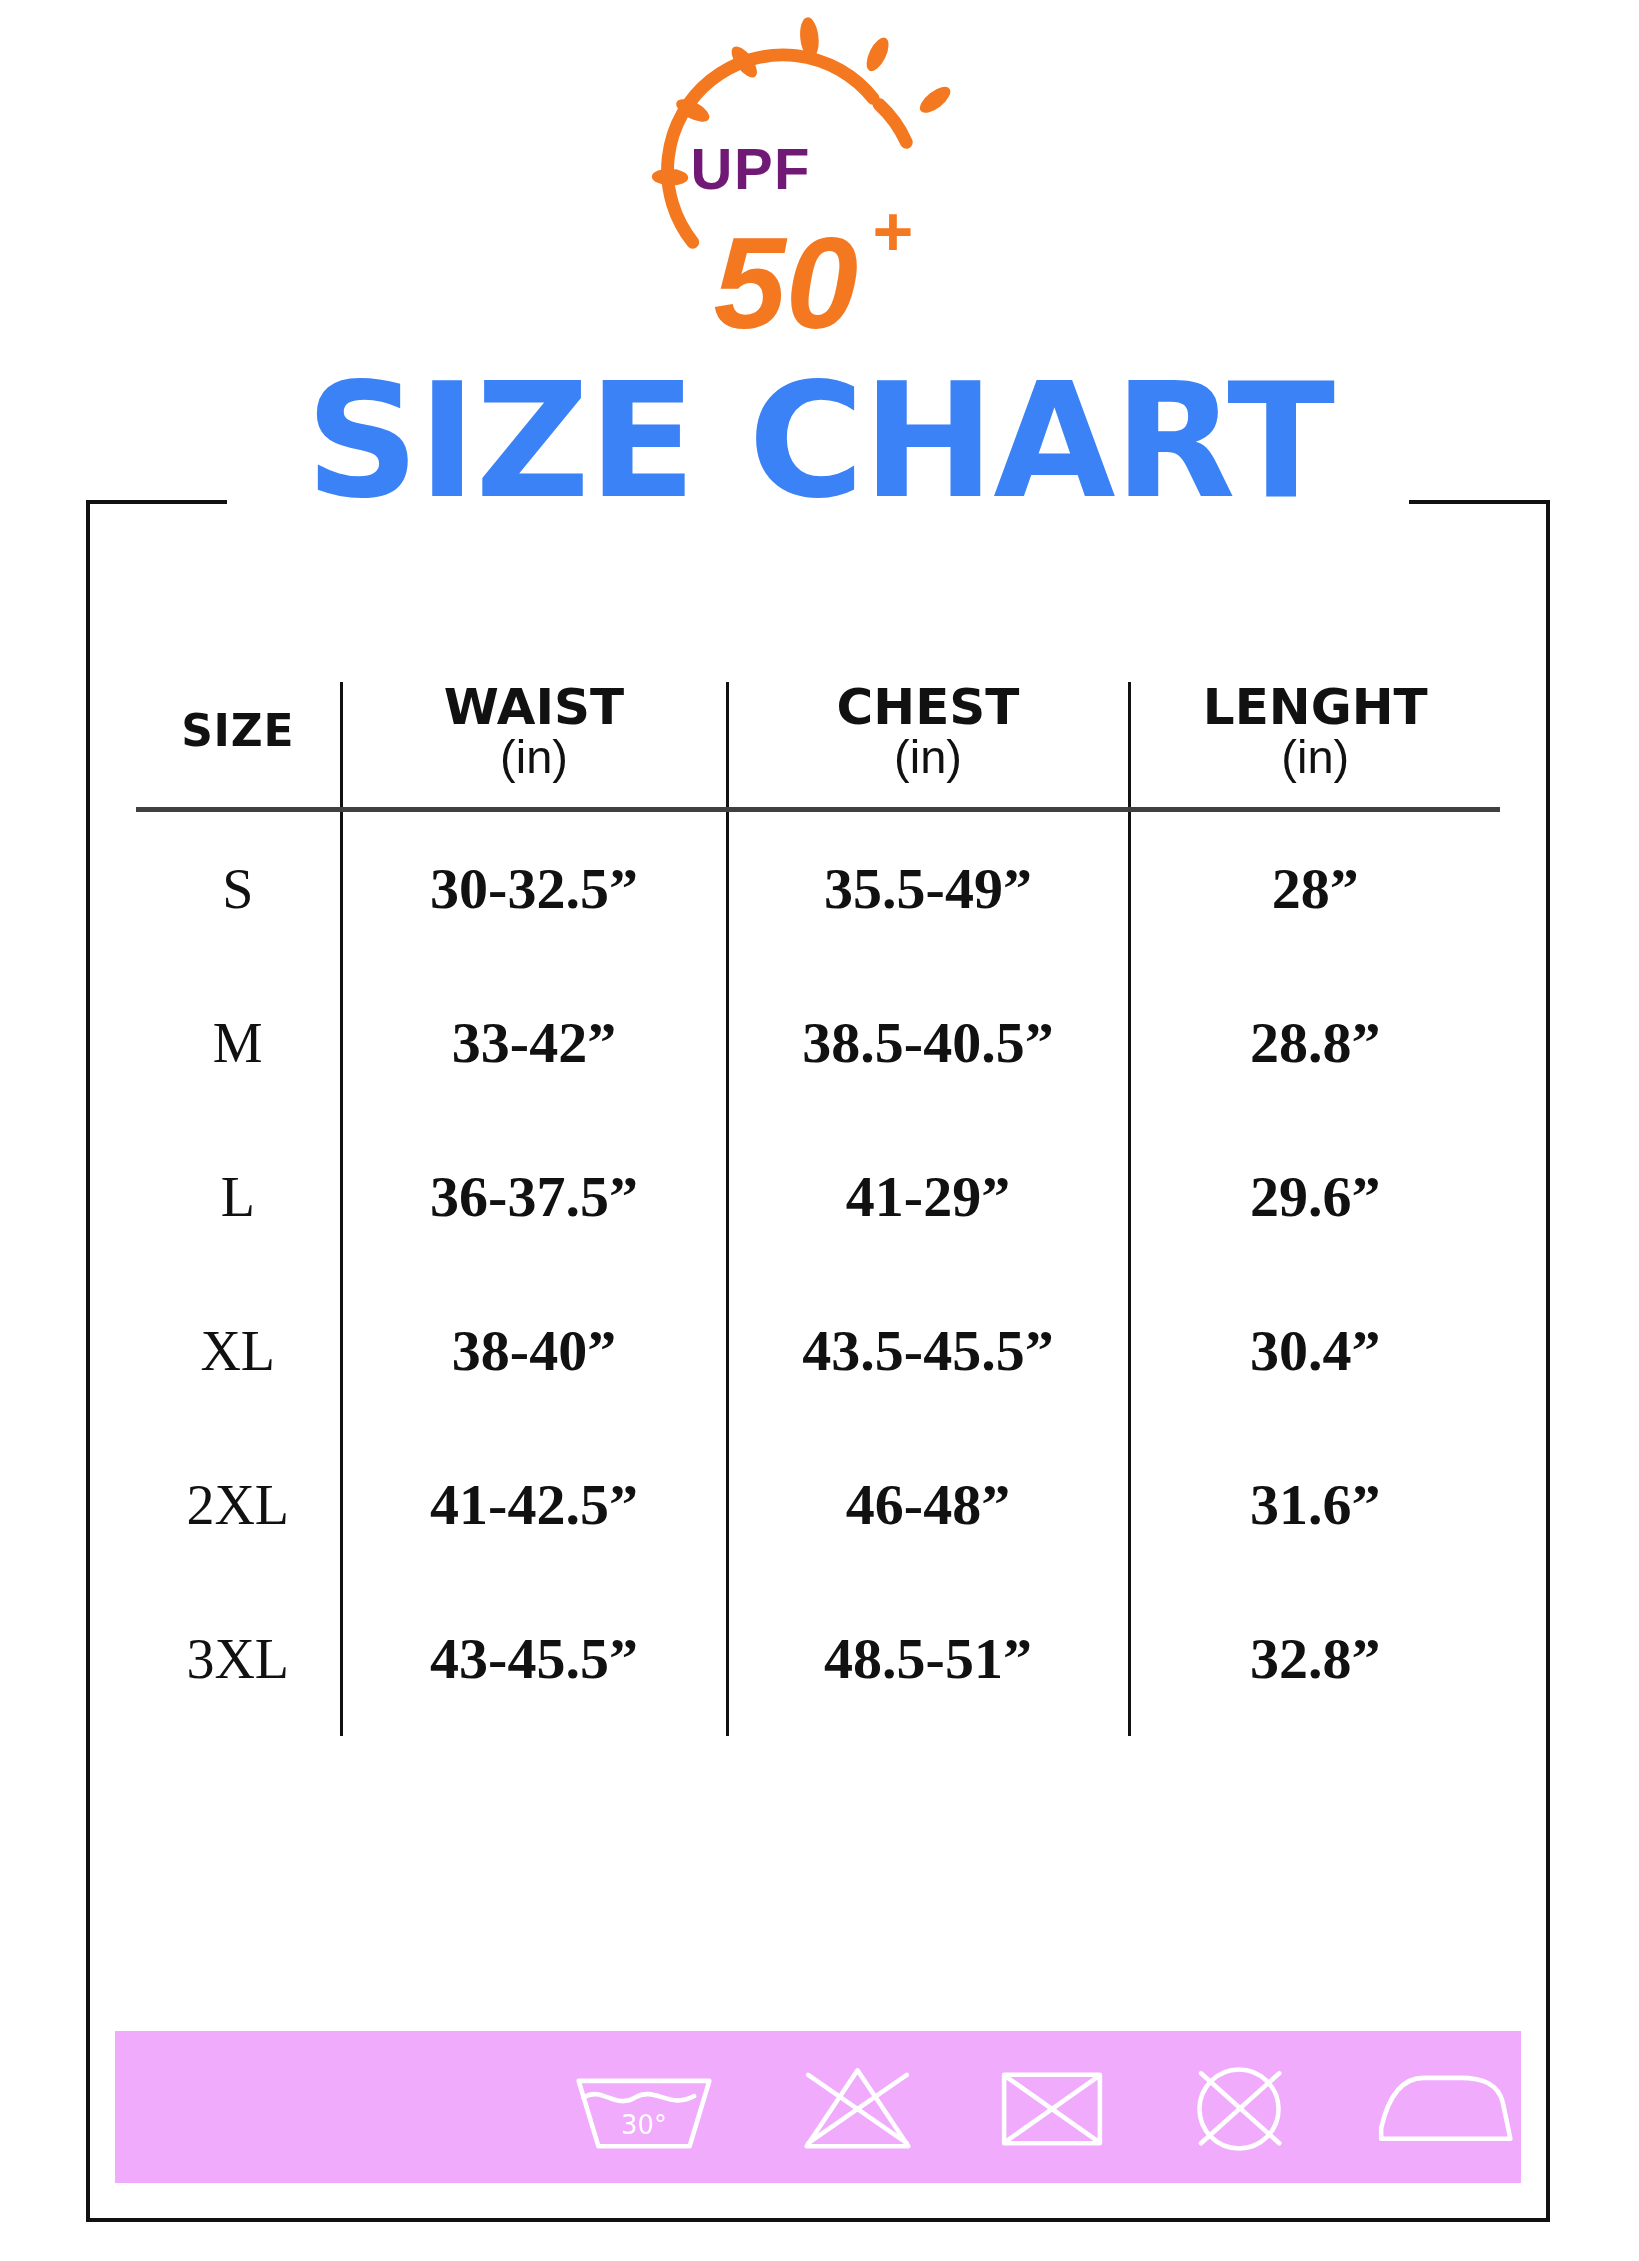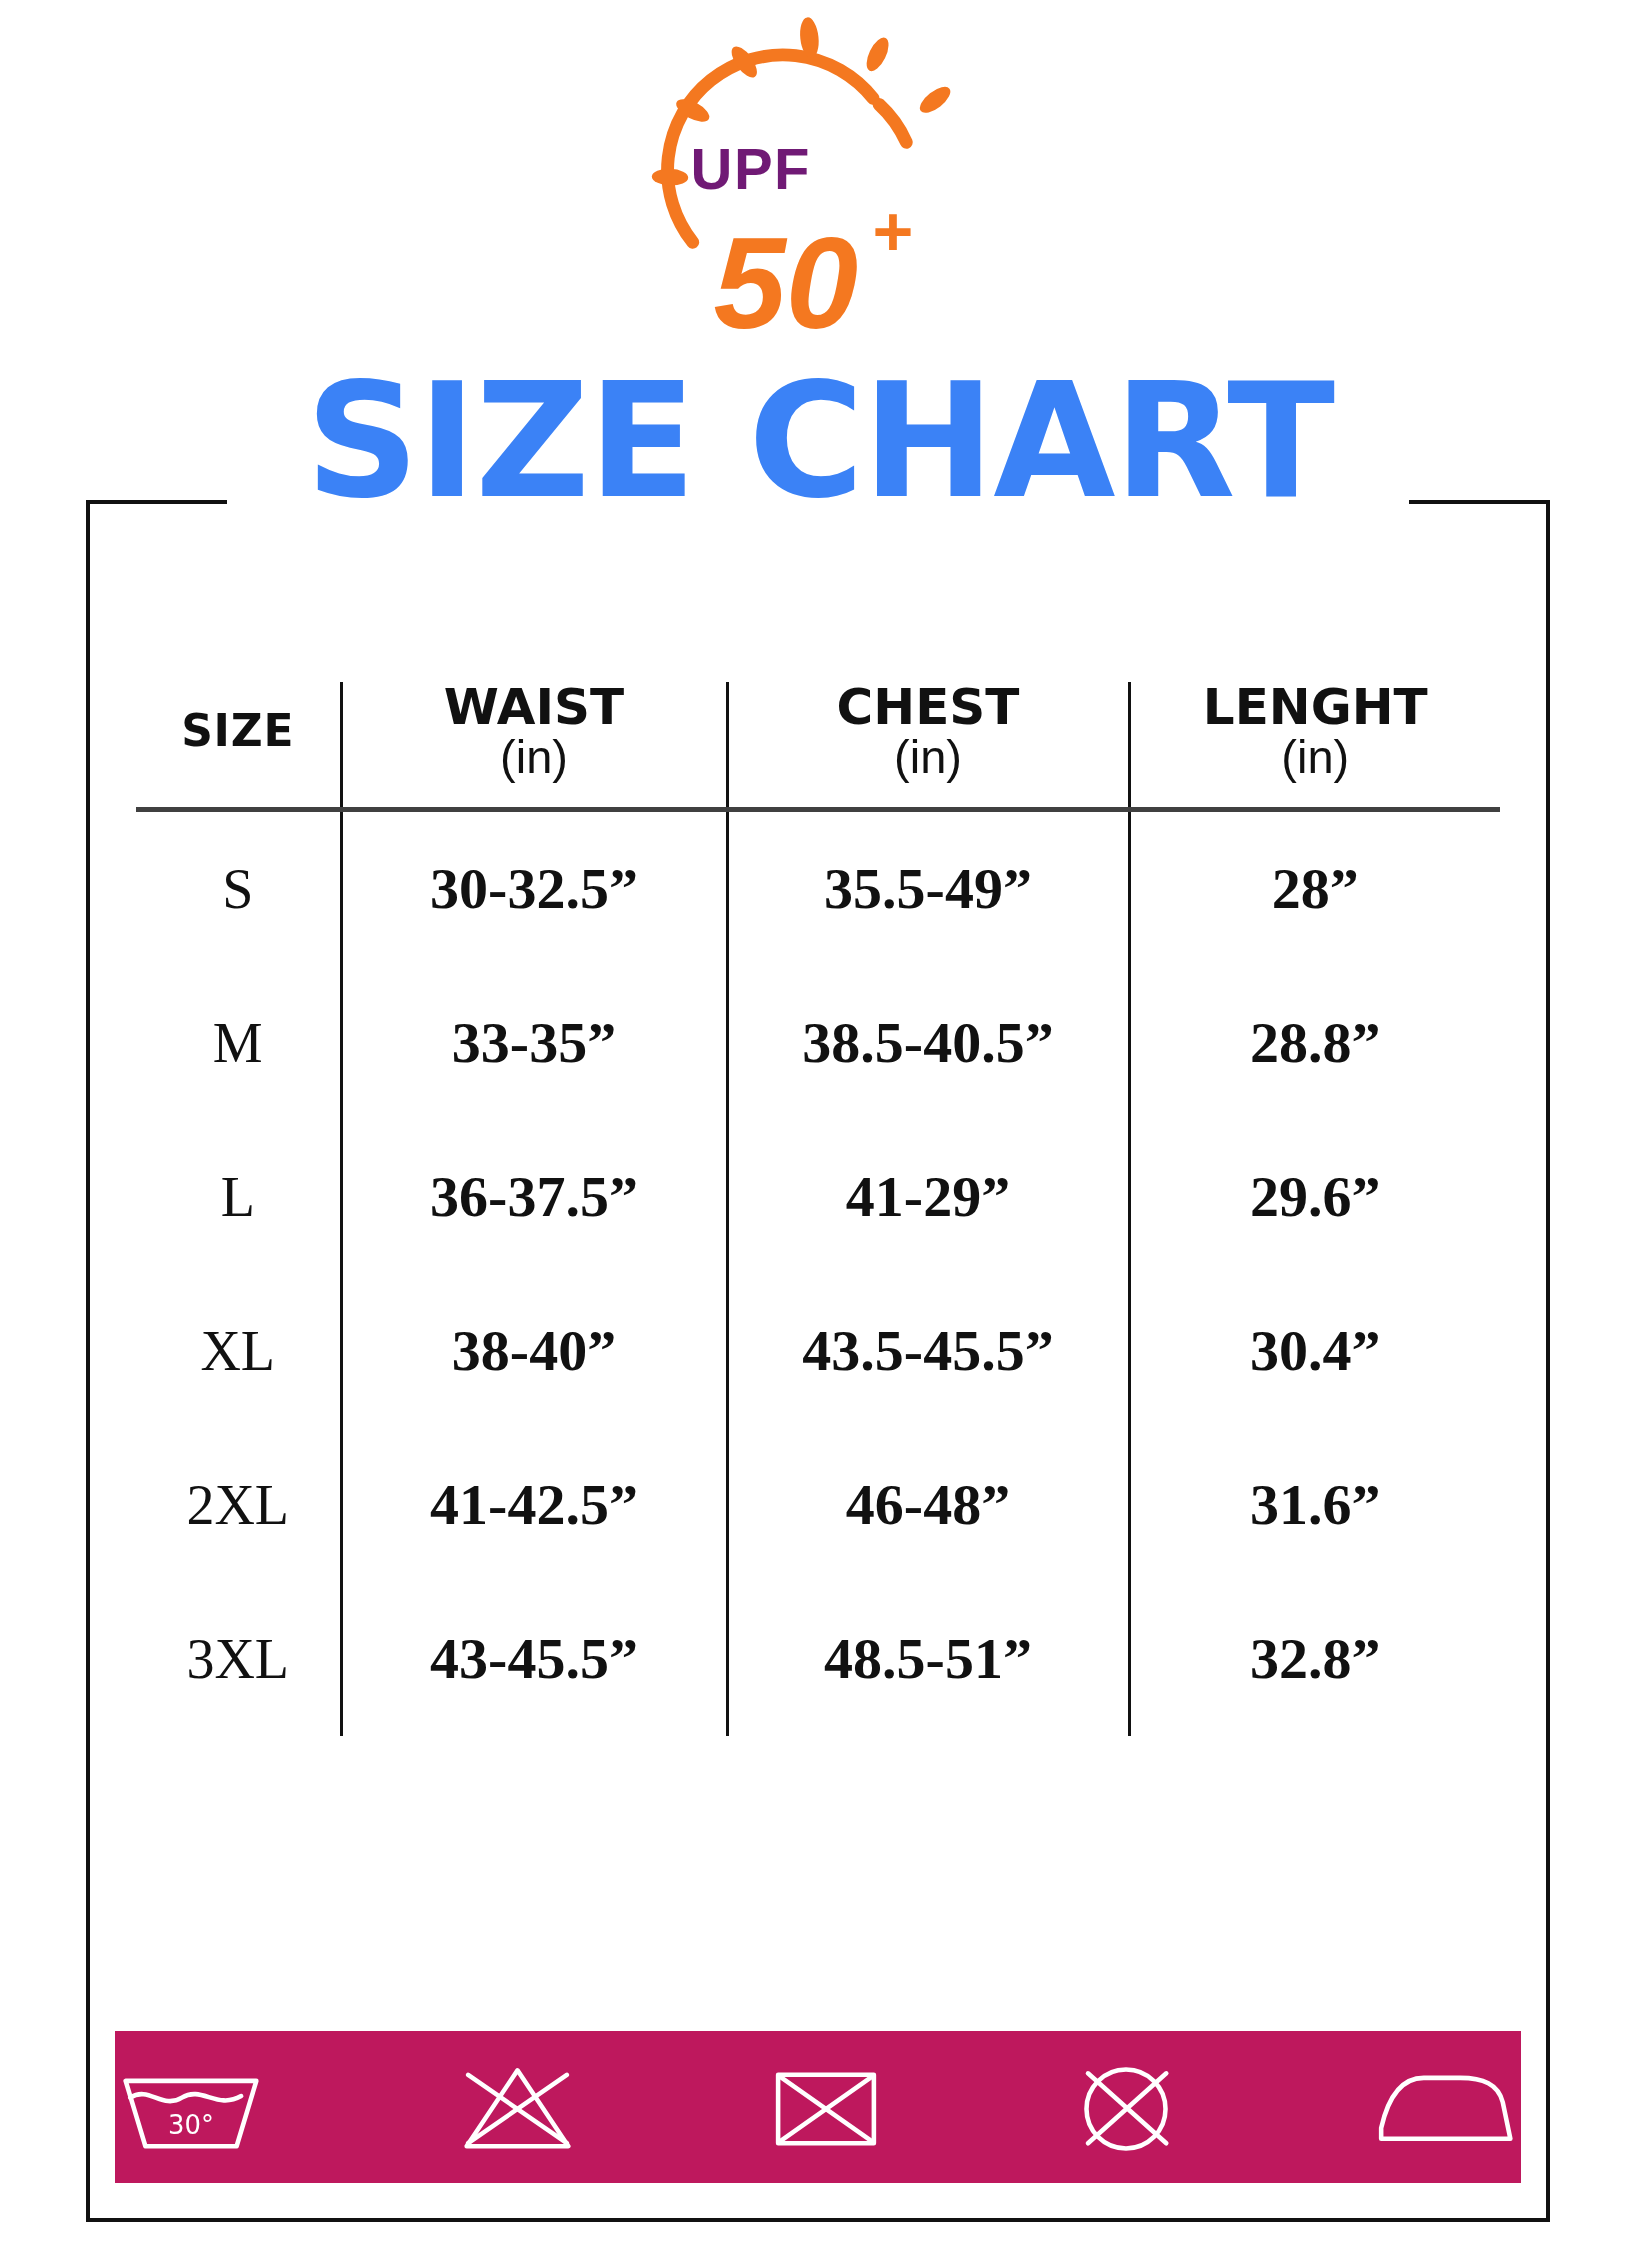--- a/index.html
+++ b/index.html
@@ -170,24 +170,24 @@
     border-left: none;
   }
 
   
   .care-bar {
     position: absolute;
     left: 115px;
     top: 2031px;
     width: 1406px;
     height: 152px;
-    background: #be185d;
+    background: #f0abfc;
     display: flex;
     align-items: center;
-    justify-content: space-between;
+    justify-content: flex-end;
     gap: 73px;
   }
   .care-icon { display: block; }
 </style>
 </head>
 <body>
 
 <div class="badge">
   <div class="badge-inner">
     <svg class="sun-svg" width="394" height="356" viewBox="0 0 520 470">
@@ -245,21 +245,21 @@
     </thead>
     <tbody>
       <tr>
         <td class="size-cell">S</td>
         <td class="v-waist">30-32.5”</td>
         <td class="v-chest">35.5-49”</td>
         <td class="v-length">28”</td>
       </tr>
       <tr>
         <td class="size-cell">M</td>
-        <td class="v-waist">33-35”</td>
+        <td class="v-waist">33-42”</td>
         <td class="v-chest">38.5-40.5”</td>
         <td class="v-length">28.8”</td>
       </tr>
       <tr>
         <td class="size-cell">L</td>
         <td class="v-waist">36-37.5”</td>
         <td class="v-chest">41-29”</td>
         <td class="v-length">29.6”</td>
       </tr>
       <tr>

